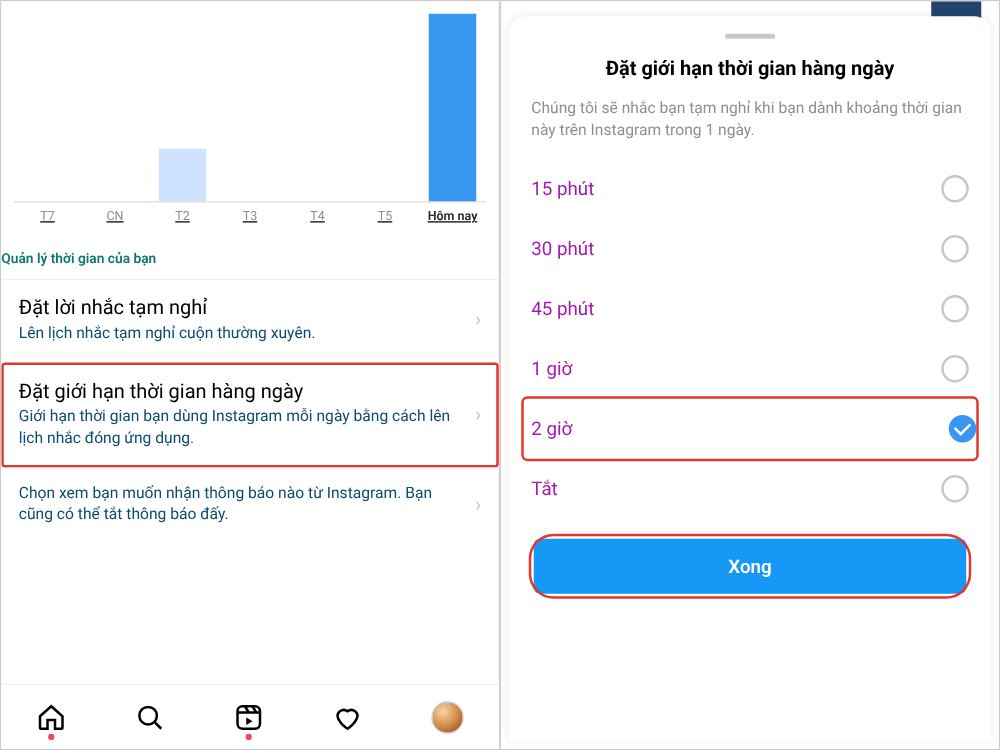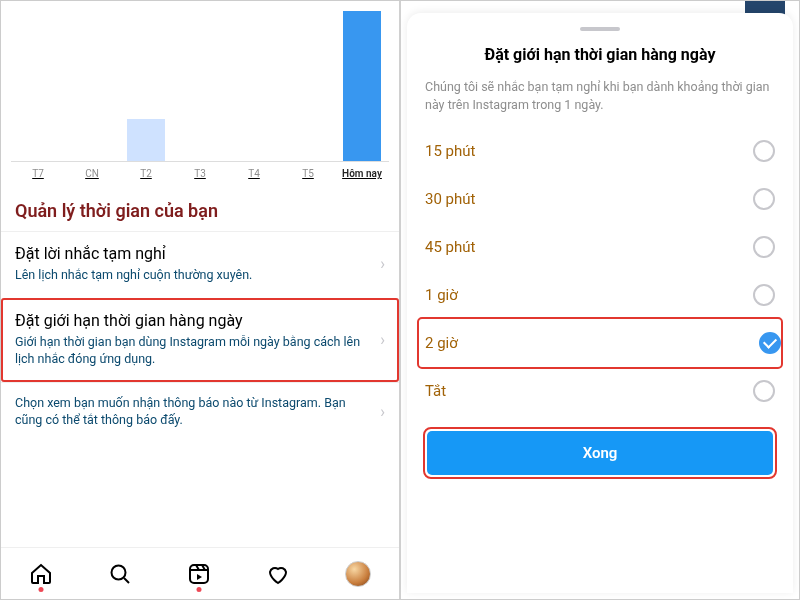--- a/index.html
+++ b/index.html
@@ -12,47 +12,47 @@
   
   .chart-area { height: 185px; padding: 10px 10px 0 10px; position: relative; text-decoration: underline; }
   .chart-bars { display: flex; align-items: flex-end; height: 150px; gap: 0; }
   .bar-col { flex: 1; display: flex; flex-direction: column; align-items: center; justify-content: flex-end; height: 100%; }
   .bar { width: 38px; background: #cfe2ff; }
   .bar.active { background: #3897f0; }
   .bar-labels { display: flex; border-top: 1px solid #ddd; padding-top: 6px;}
   .bar-label { flex:1; text-align:center; font-size: 10px; color: #8e8e8e; }
   .bar-label.active { color:#262626; font-weight:600;}
 
-  .section-title { font-size: 18px; font-weight: 600; padding: 14px 14px 10px 14px; color:#7f1d1d; }
+  .section-title { font-size: 11px; font-weight: 600; padding: 14px 14px 10px 0; color:#0f766e; }
   .list { }
   .row { display:flex; align-items:center; padding: 12px 14px 14px 14px; border-top: 1px solid #efefef; cursor:pointer; position:relative;}
   .row-text { flex:1; }
   .row-title { font-size: 16px; color:#000; margin-bottom:4px; }
   .row-sub { font-size: 12.5px; color:#0c4a6e; line-height:1.35;}
   .chevron { color:#c7c7cc; font-size:16px; margin-left:8px;}
   .row.highlight { outline: 2.5px solid #e2372f; outline-offset: -2px; border-radius:3px;}
 
   
   .bottom-nav { position:absolute; bottom:0; left:0; right:0; height:52px; display:flex; align-items:center; justify-content:space-around; border-top:1px solid #efefef; background:#fff;}
   .nav-icon { width:24px; height:24px; display:flex; align-items:center; justify-content:center; position:relative;}
   .nav-icon svg { width:24px; height:24px; }
   .nav-dot { position:absolute; bottom:-6px; left:50%; transform:translateX(-50%); width:5px; height:5px; background:#ed4956; border-radius:50%;}
   .avatar { width:26px; height:26px; border-radius:50%; background: radial-gradient(circle at 35% 30%, #f8d7a3, #c97e3d 60%, #7a3b12); border:1px solid #ccc; }
 
   
   .sheet { position:absolute; top:12px; left:6px; right:6px; bottom:6px; background:#fff; border-radius:14px 14px 0 0; box-shadow:0 -1px 8px rgba(0,0,0,.08); padding: 14px 18px 18px 18px;}
   .handle { width:40px; height:4px; background:#c7c7cc; border-radius:3px; margin:0 auto 14px;}
   .sheet-title { text-align:center; font-weight:700; font-size:16px; margin-bottom:14px;}
   .sheet-desc { font-size:12.5px; color:#8e8e8e; line-height:1.4; margin-bottom:14px;}
-  .radio-row { display:flex; align-items:center; justify-content:space-between; padding:13px 0; font-size:15px; color:#a16207; cursor:pointer;}
+  .radio-row { display:flex; align-items:center; justify-content:space-between; padding:13px 0; font-size:15px; color:#a21caf; cursor:pointer;}
   .radio-row.highlight { outline:2.5px solid #e2372f; border-radius:3px; padding-left:6px; padding-right:0; margin-left:-6px; margin-right:-6px;gap:20px;}
   .radio { width:22px; height:22px; border:2px solid #c7c7cc; border-radius:50%; display:flex; align-items:center; justify-content:center; flex-shrink:0;}
   .radio.checked { background:#3897f0; border-color:#3897f0;}
   .radio.checked::after { content:""; width:10px; height:6px; border-left:2px solid #fff; border-bottom:2px solid #fff; transform:rotate(-45deg) translate(1px,-1px);}
-  .done-wrap { margin-top:14px; outline:2.5px solid #e2372f; border-radius:6px; padding:2px;}
+  .done-wrap { margin-top:14px; outline:2.5px solid #e2372f; border-radius:18px; padding:2px;}
   .done-btn { width:100%; height:44px; background:#1698f6; color:#fff; border:none; border-radius:5px; font-size:15px; font-weight:600; cursor:pointer;}
   .backdrop-notch { position:absolute; top:0; right:14px; width:40px; height:24px; background:#24456b; border-radius:0 0 4px 4px;}
 </style>
 </head>
 <body>
 
 <div class="container">
 
   <div class="pane pane-left">
     <div class="chart-area">

